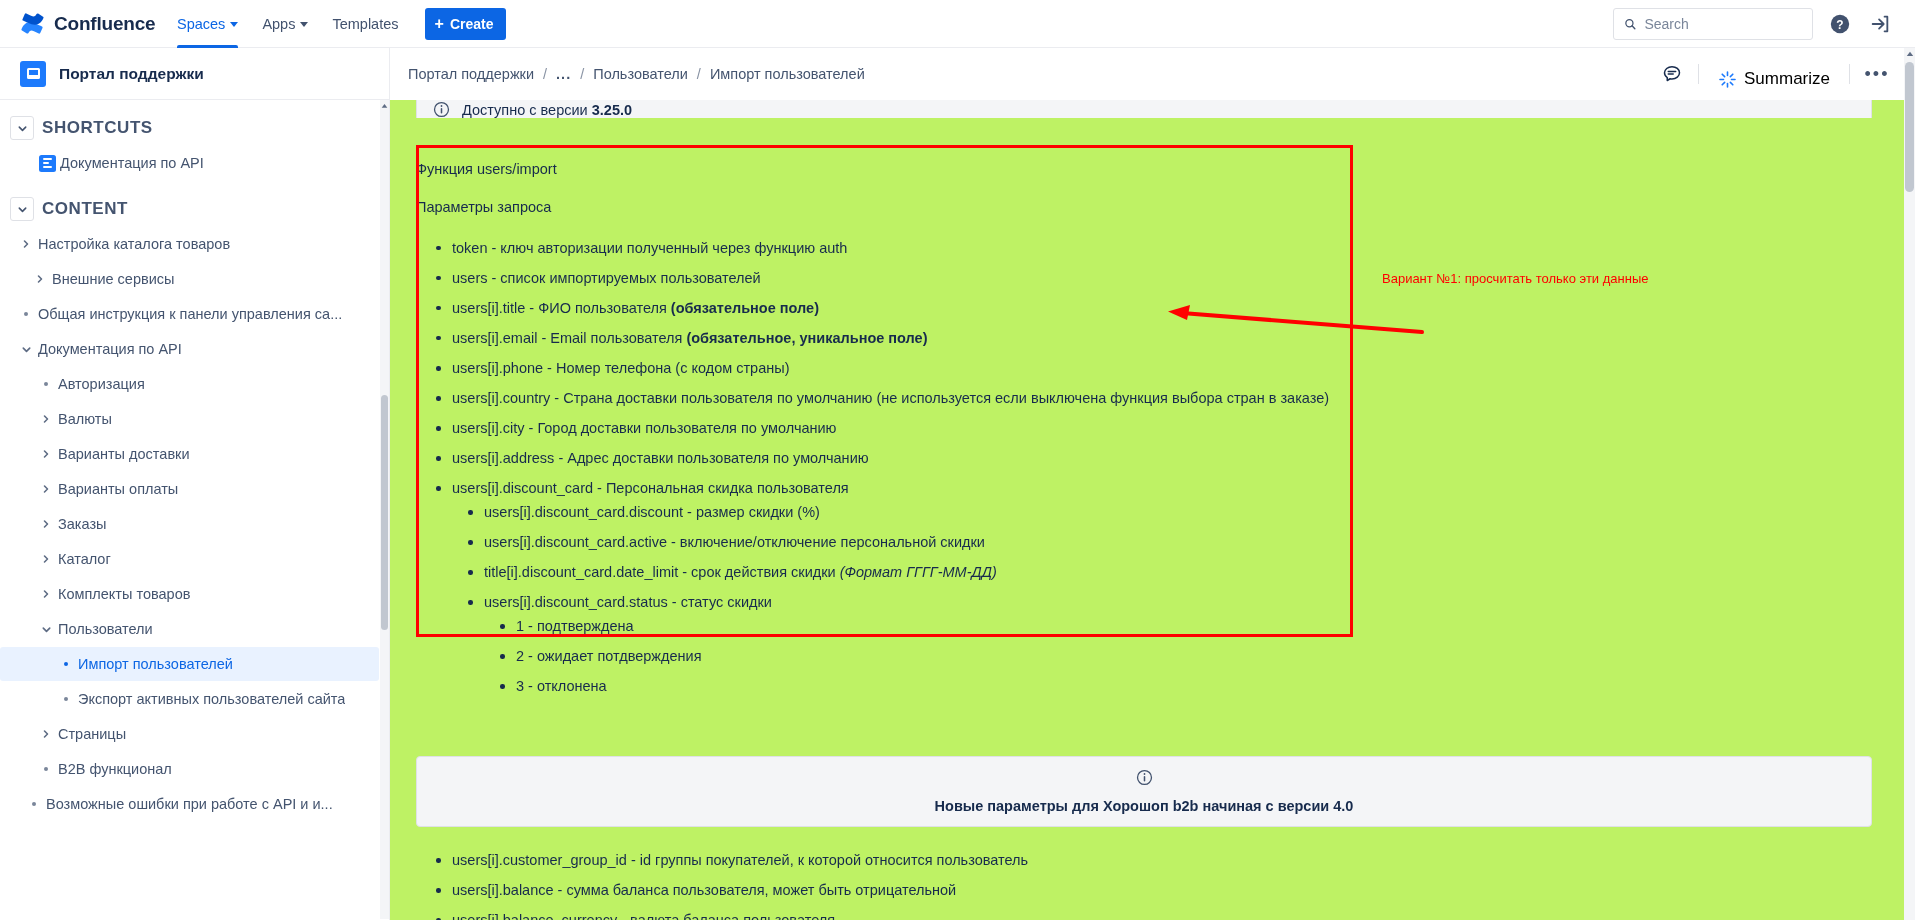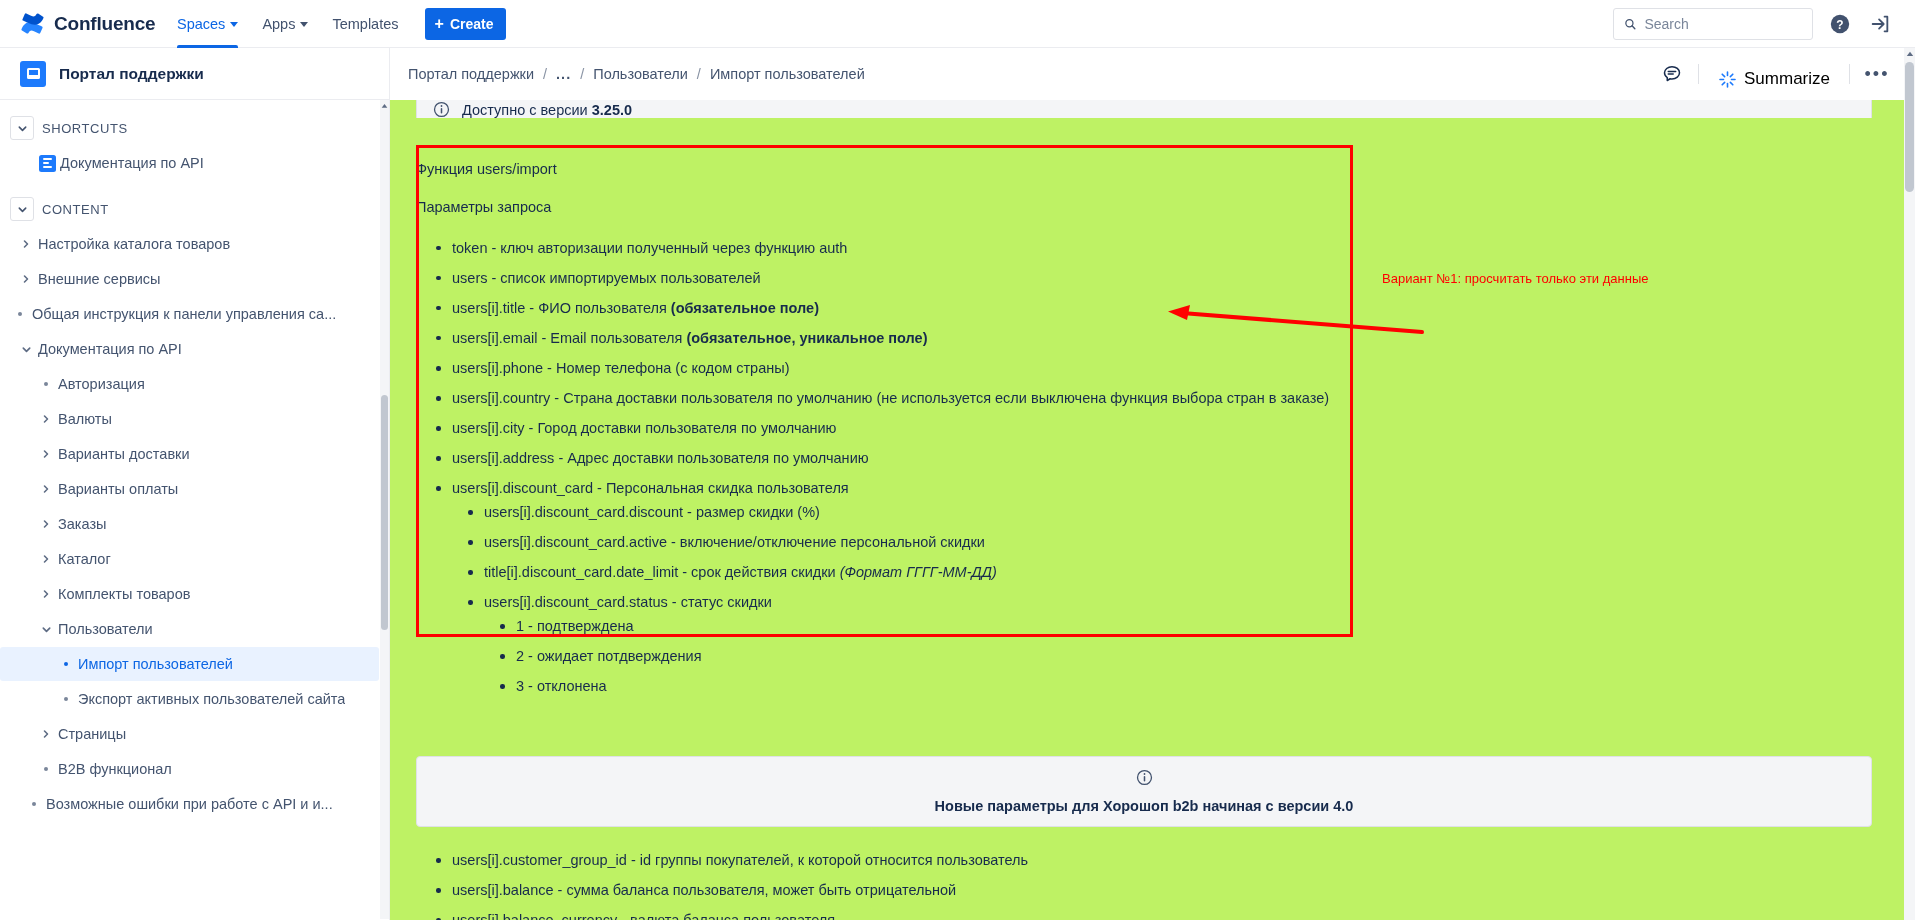--- a/index.html
+++ b/index.html
@@ -98,21 +98,21 @@
   .section-head {
     display: flex; align-items: center; gap: 8px;
     height: 30px; padding-left: 10px; margin-bottom: 3px;
   }
   .sect-toggle {
     width: 24px; height: 24px; flex: 0 0 24px;
     border: 1px solid #dfe1e6; border-radius: 3px; background: #fff;
     display: flex; align-items: center; justify-content: center; cursor: pointer;
   }
   .section-label {
-    font-size: 13px; font-weight: 400; letter-spacing: 0.55px;
+    font-size: 17px; font-weight: 700; letter-spacing: 0.55px;
     color: #44546f; text-transform: uppercase;
   }
 
   .tree-row {
     display: flex; align-items: center;
     height: 34px; padding-right: 12px; cursor: pointer;
     font-size: 14.5px; color: #44546f;
     border-radius: 3px; margin: 1px 8px 1px 0;
   }
   .tree-row.selected { background: #e9f2ff; }
@@ -313,30 +313,30 @@
 
     <div class="tree-row" style="padding-left:14px">
       <div class="tw">
           <svg width="10" height="10" viewBox="0 0 12 12" class="chev">
             <path d="M4.2 2.4L7.8 6l-3.6 3.6" fill="none" stroke="#5e6c84" stroke-width="1.9" stroke-linecap="round" stroke-linejoin="round"></path>
           </svg>
         </div>
       <span class="tree-label">Настройка каталога товаров</span>
     </div>
 
+    <div class="tree-row" style="padding-left:28px">
+      <div class="tw">
+          <svg width="10" height="10" viewBox="0 0 12 12" class="chev">
+            <path d="M4.2 2.4L7.8 6l-3.6 3.6" fill="none" stroke="#5e6c84" stroke-width="1.9" stroke-linecap="round" stroke-linejoin="round"></path>
+          </svg>
+        </div>
+      <span class="tree-label">Внешние сервисы</span>
+    </div>
+
     <div class="tree-row" style="padding-left:14px">
-      <div class="tw">
-          <svg width="10" height="10" viewBox="0 0 12 12" class="chev">
-            <path d="M4.2 2.4L7.8 6l-3.6 3.6" fill="none" stroke="#5e6c84" stroke-width="1.9" stroke-linecap="round" stroke-linejoin="round"></path>
-          </svg>
-        </div>
-      <span class="tree-label">Внешние сервисы</span>
-    </div>
-
-    <div class="tree-row" style="padding-left:8px">
       <div class="tw">
           <span class="dot"></span>
         </div>
       <span class="tree-label">Общая инструкция к панели управления са...</span>
     </div>
 
     <div class="tree-row" style="padding-left:14px">
       <div class="tw">
           <svg width="11" height="11" viewBox="0 0 12 12" class="chev">
             <path d="M2.5 4.5L6 8l3.5-3.5" fill="none" stroke="#5e6c84" stroke-width="1.8" stroke-linecap="round" stroke-linejoin="round"></path>

